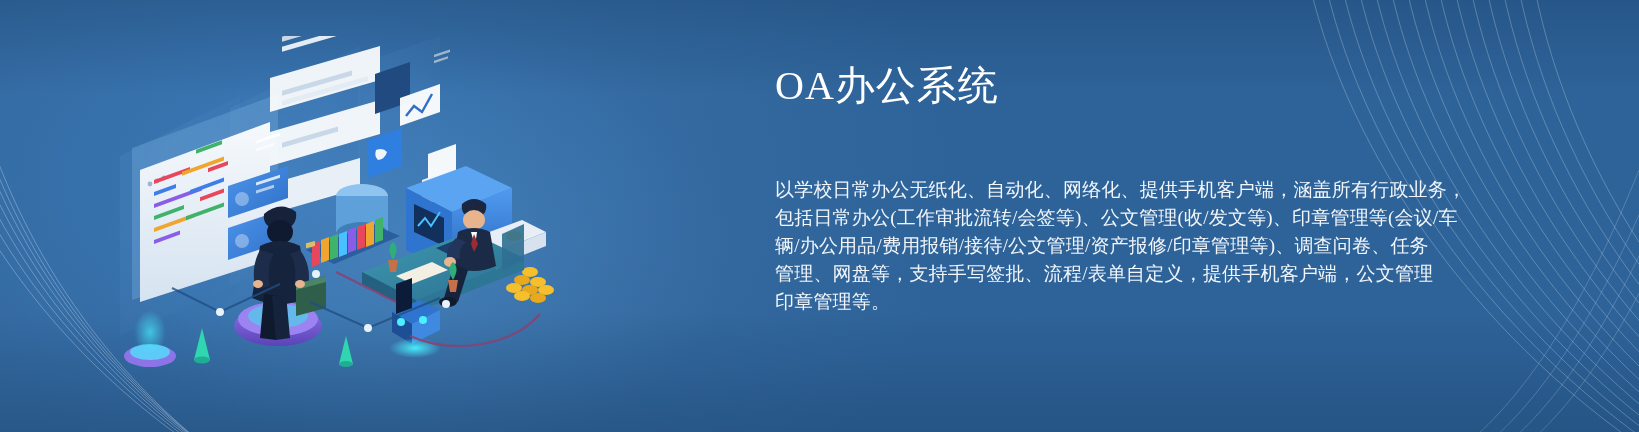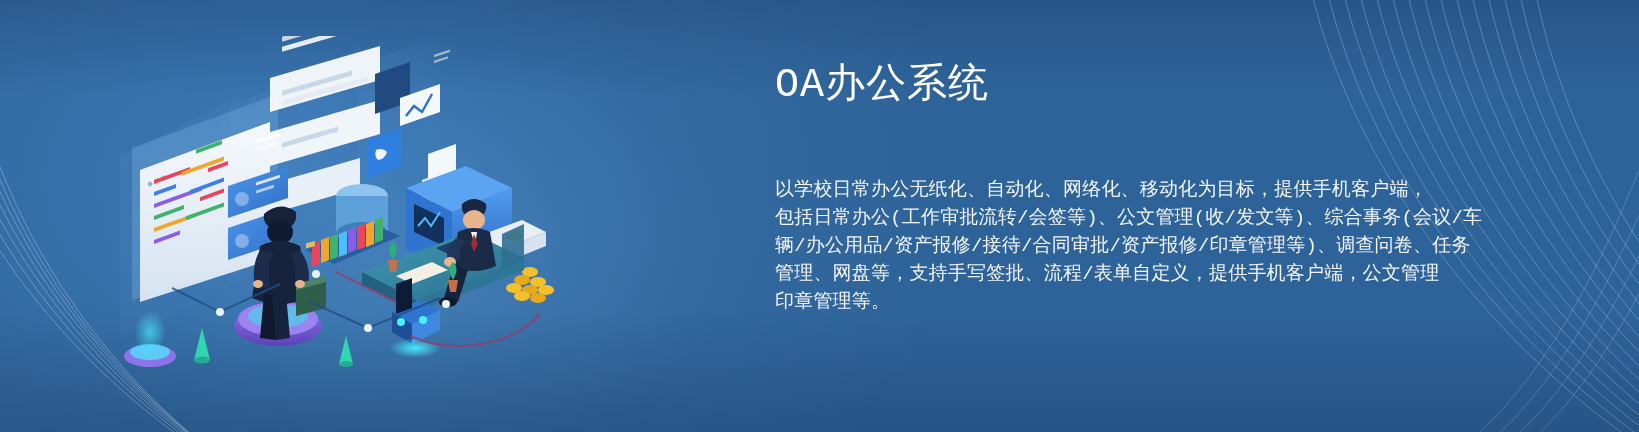--- a/index.html
+++ b/index.html
@@ -6,21 +6,21 @@
     margin: 0;
     padding: 0;
     background: #2f6cb0;
   }
   #banner {
     position: relative;
     width: 1639px;
     height: 432px;
     overflow: hidden;
     background: #7f1d1d;
-    font-family: Liberation Mono, monospace;
+    font-family: Liberation Serif, serif;
   }
   
   .bg-base {
     position: absolute;
     inset: 0;
     background:
       radial-gradient(ellipse 900px 620px at 18% 42%, #3b79b8 0%, #33699f 45%, #2e6399 75%),
       linear-gradient(105deg, #2c5f96 0%, #33699f 35%, #2f6aaa 62%, #2a5f9e 100%);
   }
   .bg-vignette {
@@ -371,21 +371,21 @@
       <circle cx="110" cy="276" r="4" fill="#e8f2fb"></circle>
       <circle cx="206" cy="238" r="4" fill="#e8f2fb"></circle>
       <circle cx="258" cy="292" r="4" fill="#e8f2fb"></circle>
       <circle cx="336" cy="268" r="4" fill="#e8f2fb"></circle>
     </g>
   </svg>
 
   <div class="text-col">
     <h1 class="title">OA办公系统</h1>
     <div class="desc">
-      <p>以学校日常办公无纸化、自动化、网络化、移动化为目标，提供手机客户端，</p>
-      <p>包括日常办公(工作审批流转/会签等)、公文管理(收/发文等)、综合事务(会议/车</p>
-      <p>辆/办公用品/资产报修/接待/合同审批/资产报修/印章管理等)、调查问卷、任务</p>
+      <p>以学校日常办公无纸化、自动化、网络化、提供手机客户端，涵盖所有行政业务，</p>
+      <p>包括日常办公(工作审批流转/会签等)、公文管理(收/发文等)、印章管理等(会议/车</p>
+      <p>辆/办公用品/费用报销/接待/公文管理/资产报修/印章管理等)、调查问卷、任务</p>
       <p>管理、网盘等，支持手写签批、流程/表单自定义，提供手机客户端，公文管理</p>
       <p>印章管理等。</p>
     </div>
   </div>
 
 </div>
 
 </body></html>

